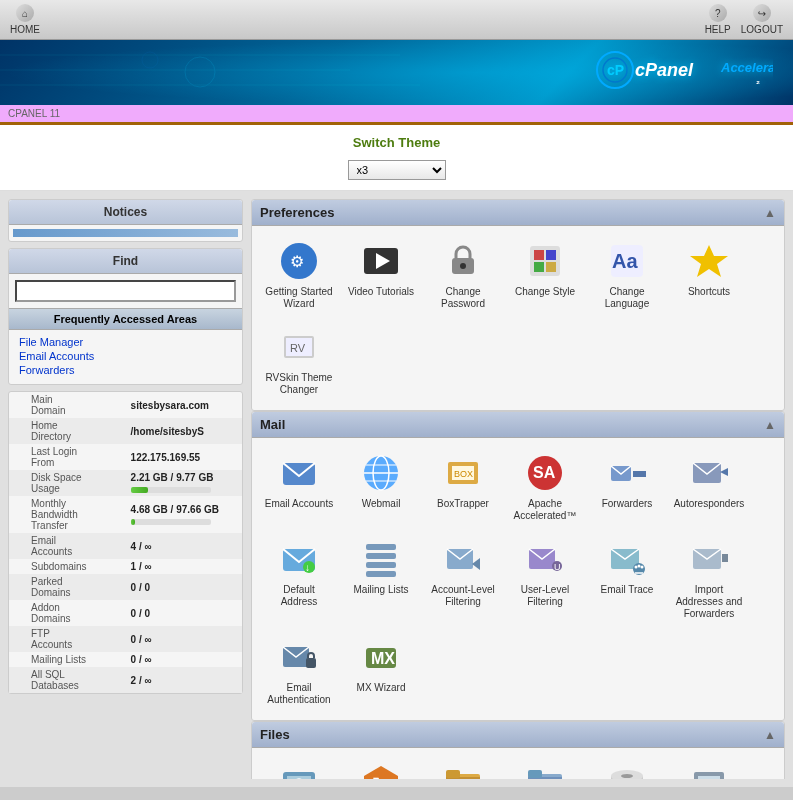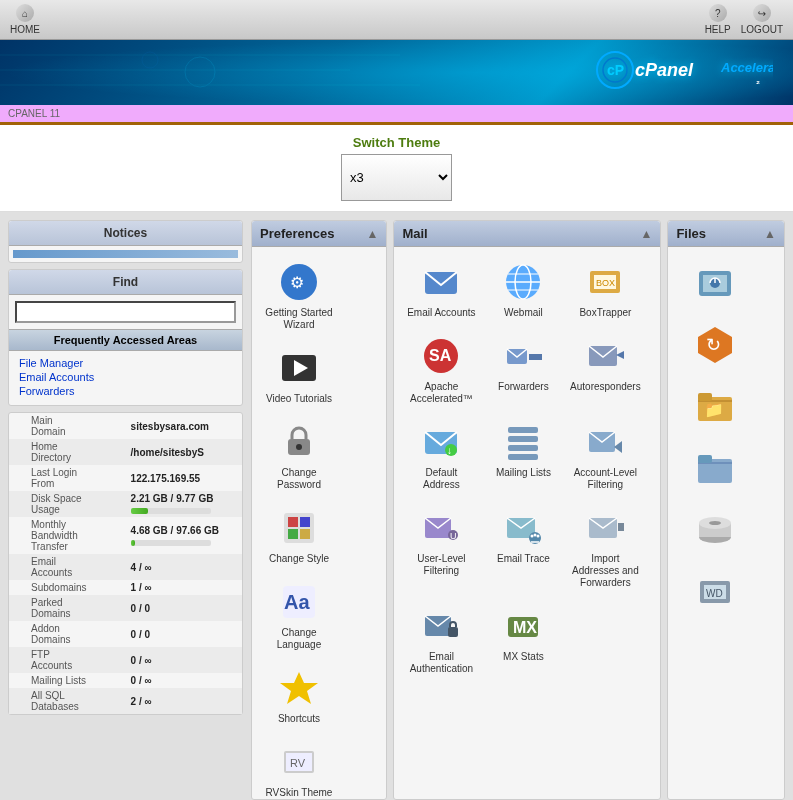--- a/index.html
+++ b/index.html
@@ -56,22 +56,23 @@
 
     
     #theme-area {
       background: #fff;
       text-align: center;
       padding: 10px;
       border-bottom: 1px solid #ddd;
     }
     #theme-area label { font-size: 13px; font-weight: bold; color: #4d7c0f; display: block; margin-bottom: 4px; }
     #theme-select {
-      padding: 14px 4px; font-size: 13px; border: 1px solid #999;
+      padding: 2px 4px; font-size: 11px; border: 1px solid #999;
       background: linear-gradient(to bottom, #fff, #e8e8e8);
+      margin-top: 6px;
     }
 
     
     #main-content {
       display: flex; gap: 0;
       background: #e0e0e0;
       padding: 8px;
       gap: 8px;
     }
 
@@ -133,21 +134,21 @@
     .stats-table tr:nth-child(even) { background: #ebebeb; }
     .stats-label { color: #555; width: 95px; }
     .stats-value { color: #222; font-weight: bold; }
     .stats-bar-wrap {
       height: 6px; background: #ddd; border-radius: 2px;
       width: 80px; display: inline-block; vertical-align: middle; margin-top: 2px;
     }
     .stats-bar { height: 100%; border-radius: 2px; background: linear-gradient(to right, #66cc44, #44aa22); }
 
     
-    #right-panel { flex: 1; display: flex; flex-direction: row; gap: 6px; }
+    #right-panel { flex: 1; display: flex; flex-direction: column; }
 
     .section-box {
       background: #f5f5f5;
       border: 1px solid #ccc;
       border-radius: 3px;
     }
     .section-header {
       background: linear-gradient(to bottom, #c0cce0, #a0b0cc);
       border-bottom: 1px solid #aaa;
       padding: 5px 8px;
@@ -546,21 +547,21 @@
       </div>
       <div class="icon-label">Email Authentication</div>
     </div>
           <div class="icon-item">
       <div class="icon-img">
         <svg width="38" height="38" viewBox="0 0 38 38">
                 <rect x="4" y="10" width="30" height="20" rx="3" fill="#668844"></rect>
                 <text x="9" y="26" fill="white" font-size="16" font-weight="bold">MX</text>
               </svg>
       </div>
-      <div class="icon-label">MX Stats</div>
+      <div class="icon-label">MX Wizard</div>
     </div>
         </div>
     </div>
 
     <div class="section-box">
       <div class="section-header">
         <span>Files</span>
         <span class="section-arrow">▲</span>
       </div>
       <div class="icons-grid" id="files-grid">

